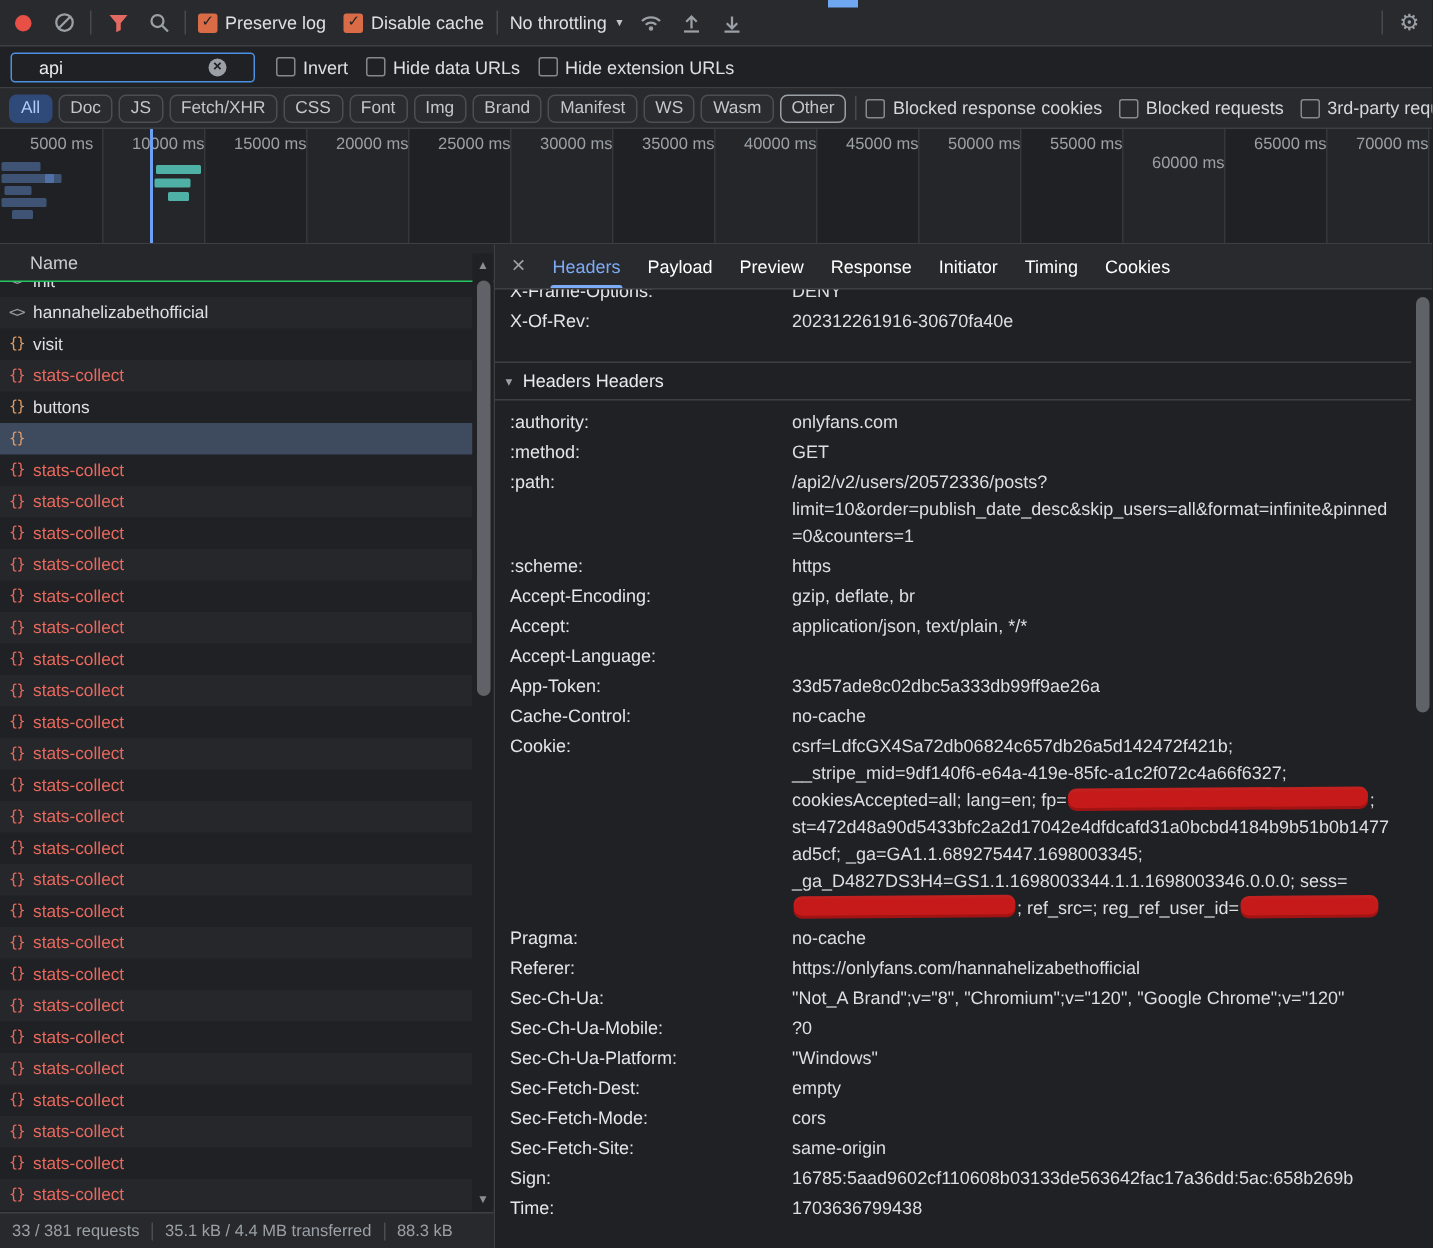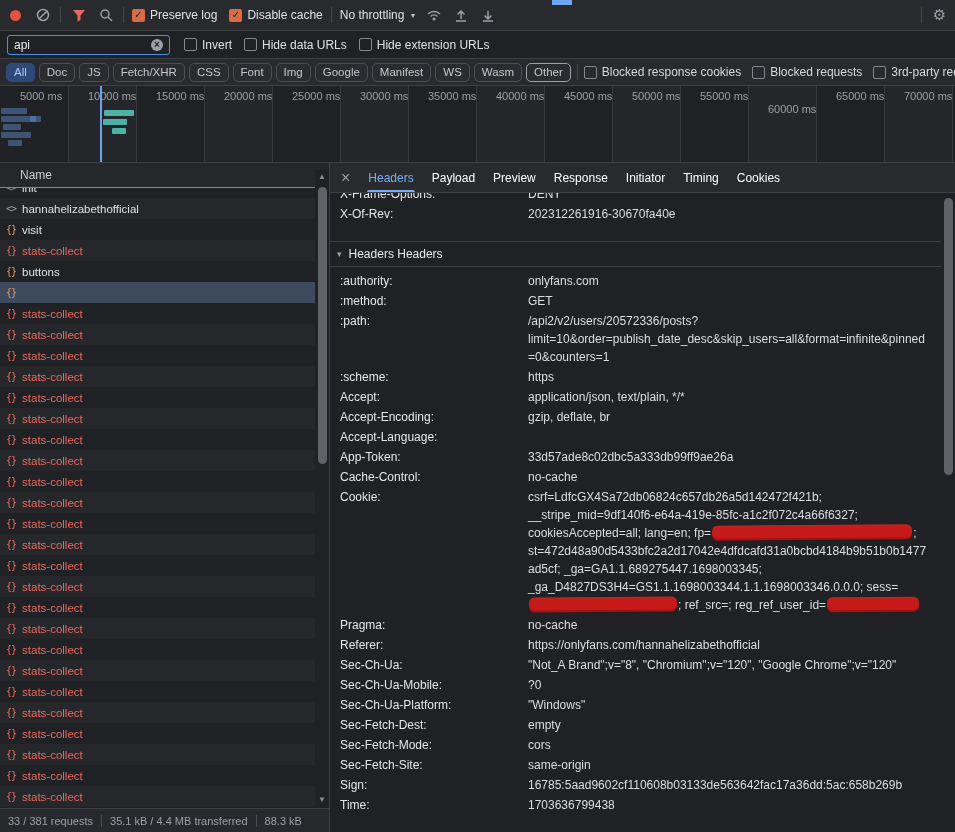--- a/index.html
+++ b/index.html
@@ -20,21 +20,21 @@
 .cbl{line-height:1;}
 .dropdown{display:inline-flex;align-items:center;gap:5px;color:#dde0e3;cursor:pointer;white-space:nowrap;flex:0 0 auto;}
 .caret{font-size:7px;color:#c0c3c6;}
 .top-indicator{position:absolute;left:552px;top:0;width:20px;height:5px;background:#6fa8f0;}
 .gear{font-size:15px;color:#9aa0a6;}
 .spacer{flex:1;}
 .tb-group{display:flex;align-items:center;gap:12px;}
 
 
 .filterbar{flex:0 0 28px;background:#202124;border-bottom:1px solid #3d4043;display:flex;align-items:center;gap:14px;padding:0 7px;}
-.filter-input{width:163px;height:20px;border:1px solid #4b90e2;border-radius:3px;background:#202124;display:flex;align-items:center;padding:0 6px;gap:20px;cursor:text;flex:0 0 auto;}
+.filter-input{width:163px;height:20px;border:1px solid #4b90e2;border-radius:3px;background:#202124;display:flex;align-items:center;padding:0 18px;gap:20px;cursor:text;flex:0 0 auto;}
 .filter-input .ftext{flex:1;color:#e8eaed;}
 .clear-circle{width:12px;height:12px;border-radius:50%;background:#9aa0a6;color:#202124;font-size:10px;line-height:12px;text-align:center;cursor:pointer;flex:0 0 auto;font-weight:700;}
 
 
 .chipsbar{flex:0 0 27px;background:#292a2d;border-bottom:1px solid #3d4043;display:flex;align-items:center;gap:6px;padding:0 6px;white-space:nowrap;overflow:hidden;}
 .chips-wrap{display:flex;gap:4px;align-items:center;}
 .chip{padding:2.5px 7px;border-radius:5px;border:1px solid #4b4e53;background:#2b2c30;color:#c3c7cb;cursor:pointer;font-size:11.5px;flex:0 0 auto;}
 .chip.selected{background:#2f4a79;border-color:#2f4a79;color:#aecbfa;}
 .chip.focused{border-color:#9aa0a6;}
 .cbgroup{display:flex;gap:11px;align-items:center;}
@@ -187,21 +187,21 @@
 
   <div class="chipsbar">
     <div class="chips-wrap">
         <div class="chip selected">All</div>
         <div class="chip">Doc</div>
         <div class="chip">JS</div>
         <div class="chip">Fetch/XHR</div>
         <div class="chip">CSS</div>
         <div class="chip">Font</div>
         <div class="chip">Img</div>
-        <div class="chip">Google</div>
+        <div class="chip">Brand</div>
         <div class="chip">Manifest</div>
         <div class="chip">WS</div>
         <div class="chip">Wasm</div>
         <div class="chip focused">Other</div>
       </div>
     <div class="vdiv"></div>
     <div class="cbgroup">
         <div class="cb">
           <div class="cbbox unchecked"></div>
           <div class="cbl">Blocked response cookies</div>
@@ -441,26 +441,26 @@
             </div>
             <div class="hdr-row">
               <div class="hdr-name">:path:</div>
               <div class="hdr-value">/api2/v2/users/20572336/posts?limit=10&amp;order=publish_date_desc&amp;skip_users=all&amp;format=infinite&amp;pinned=0&amp;counters=1</div>
             </div>
             <div class="hdr-row">
               <div class="hdr-name">:scheme:</div>
               <div class="hdr-value">https</div>
             </div>
             <div class="hdr-row">
+              <div class="hdr-name">Accept-Encoding:</div>
+              <div class="hdr-value">gzip, deflate, br</div>
+            </div>
+            <div class="hdr-row">
               <div class="hdr-name">Accept:</div>
               <div class="hdr-value">application/json, text/plain, */*</div>
-            </div>
-            <div class="hdr-row">
-              <div class="hdr-name">Accept-Encoding:</div>
-              <div class="hdr-value">gzip, deflate, br</div>
             </div>
             <div class="hdr-row">
               <div class="hdr-name">Accept-Language:</div>
             </div>
             <div class="hdr-row">
               <div class="hdr-name">App-Token:</div>
               <div class="hdr-value">33d57ade8c02dbc5a333db99ff9ae26a</div>
             </div>
             <div class="hdr-row">
               <div class="hdr-name">Cache-Control:</div>

